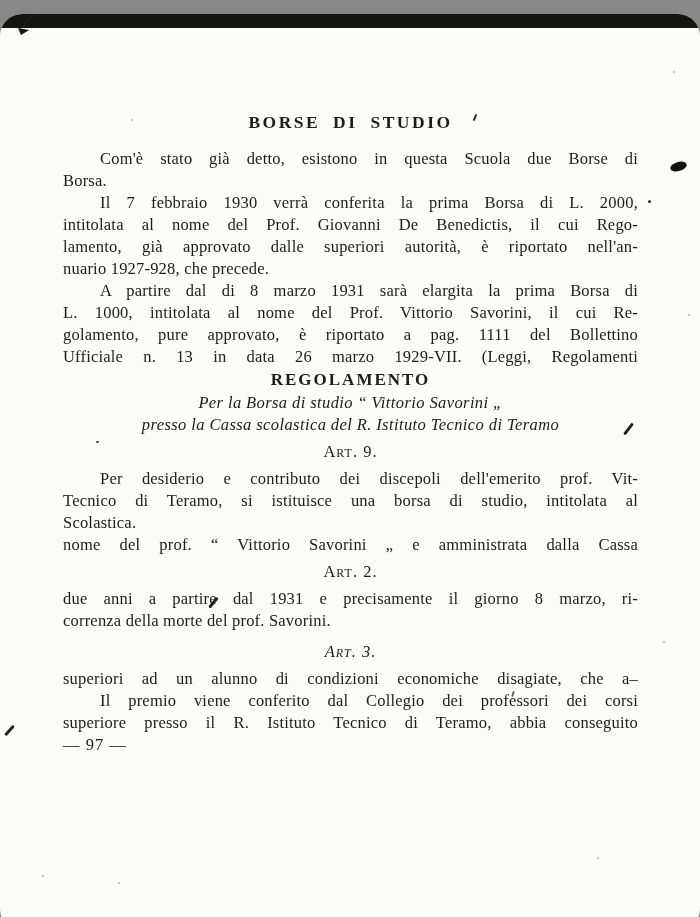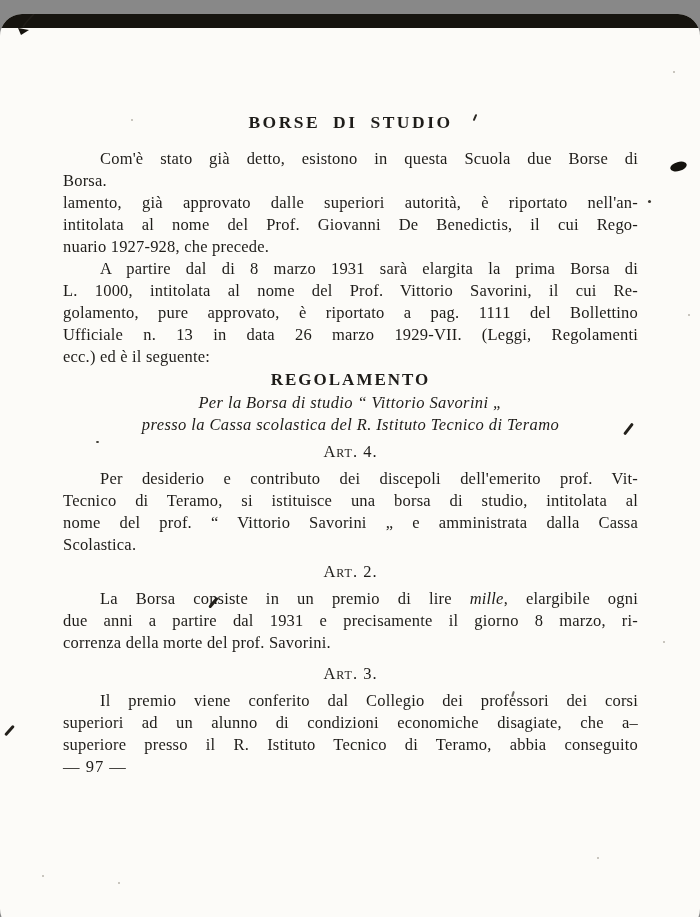--- a/index.html
+++ b/index.html
@@ -66,21 +66,21 @@
     margin:0;font-size:17px;font-weight:bold;
     letter-spacing:2px;text-align:center;line-height:24px;
   }
   .subtitle{font-style:italic;}
   .subtitle .line{text-align:center;text-align-last:center;line-height:22px;letter-spacing:.4px;}
   .art{
     margin:6px 0 0;font-size:16.5px;font-weight:normal;
     font-variant:small-caps;letter-spacing:1px;
     text-align:center;line-height:20px;
   }
-  .art.a3{margin-top:10px;}
+  .art.a3{margin-top:10px;font-style:italic;}
   .pagenum{
     text-align:left;letter-spacing:1px;line-height:22px;
   }
 </style>
 </head>
 <body>
 
 <div class="page">
 
   <div class="scan-top"></div>
@@ -110,60 +110,59 @@
 
   <main class="content">
     <h1 class="title">BORSE DI STUDIO</h1>
 
     <div class="para p-intro">
         <div class="line indent">Com'è stato già detto, esistono in questa Scuola due Borse di</div>
         <div class="line last">Borsa.</div>
       </div>
 
     <div class="para">
+        <div class="line indent">Il 7 febbraio 1930 verrà conferita la prima Borsa di L. 2000,</div>
+        <div class="line">intitolata al nome del Prof. Giovanni De Benedictis, il cui Rego-</div>
         <div class="line">lamento, già approvato dalle superiori autorità, è riportato nell'an-</div>
-        <div class="line">intitolata al nome del Prof. Giovanni De Benedictis, il cui Rego-</div>
         <div class="line last">nuario 1927-928, che precede.</div>
       </div>
 
     <div class="para">
         <div class="line indent">A partire dal di 8 marzo 1931 sarà elargita la prima Borsa di</div>
         <div class="line">L. 1000, intitolata al nome del Prof. Vittorio Savorini, il cui Re-</div>
         <div class="line">golamento, pure approvato, è riportato a pag. 1111 del Bollettino</div>
         <div class="line">Ufficiale n. 13 in data 26 marzo 1929-VII. (Leggi, Regolamenti</div>
-        <div class="line last">ecc.) ed è il seguente:</div>
       </div>
 
     <h2 class="heading">REGOLAMENTO</h2>
 
     <div class="subtitle">
         <div class="line">Per la Borsa di studio “ Vittorio Savorini „</div>
         <div class="line last">presso la Cassa scolastica del R. Istituto Tecnico di Teramo</div>
       </div>
 
-    <h3 class="art">Art. 4.</h3>
+    <h3 class="art">Art. 9.</h3>
 
     <div class="para after-art">
         <div class="line indent">Per desiderio e contributo dei discepoli dell'emerito prof. Vit-</div>
         <div class="line">Tecnico di Teramo, si istituisce una borsa di studio, intitolata al</div>
+        <div class="line last">Scolastica.</div>
         <div class="line">nome del prof. “ Vittorio Savorini „ e amministrata dalla Cassa</div>
-        <div class="line last">Scolastica.</div>
       </div>
 
     <h3 class="art">Art. 2.</h3>
 
     <div class="para after-art">
-        <div class="line indent">La Borsa consiste in un premio di lire <i>mille</i>, elargibile ogni</div>
         <div class="line">due anni a partire dal 1931 e precisamente il giorno 8 marzo, ri-</div>
         <div class="line last">correnza della morte del prof. Savorini.</div>
       </div>
 
     <h3 class="art a3">Art. 3.</h3>
 
     <div class="para after-art">
+        <div class="line">superiori ad un alunno di condizioni economiche disagiate, che a–</div>
         <div class="line indent">Il premio viene conferito dal Collegio dei professori dei corsi</div>
-        <div class="line">superiori ad un alunno di condizioni economiche disagiate, che a–</div>
         <div class="line">superiore presso il R. Istituto Tecnico di Teramo, abbia conseguito</div>
       </div>
 
     <div class="pagenum">— 97 —</div>
   </main>
 </div>
 
 </body></html>

